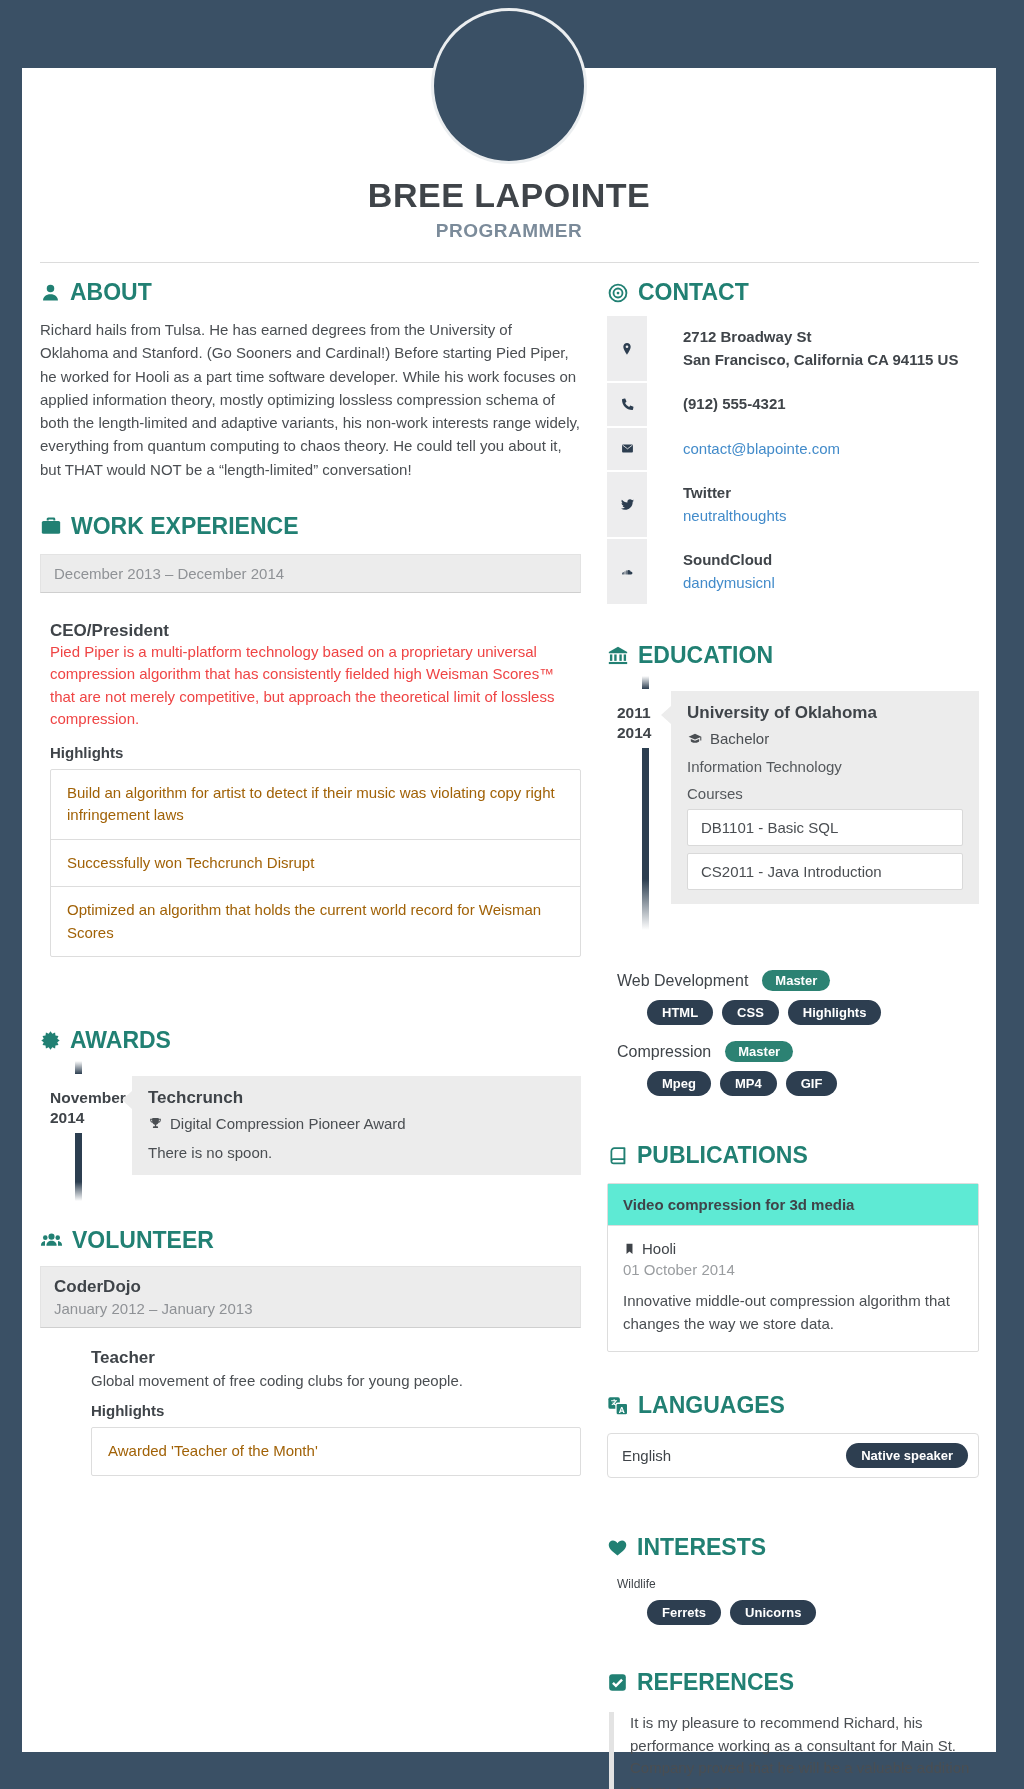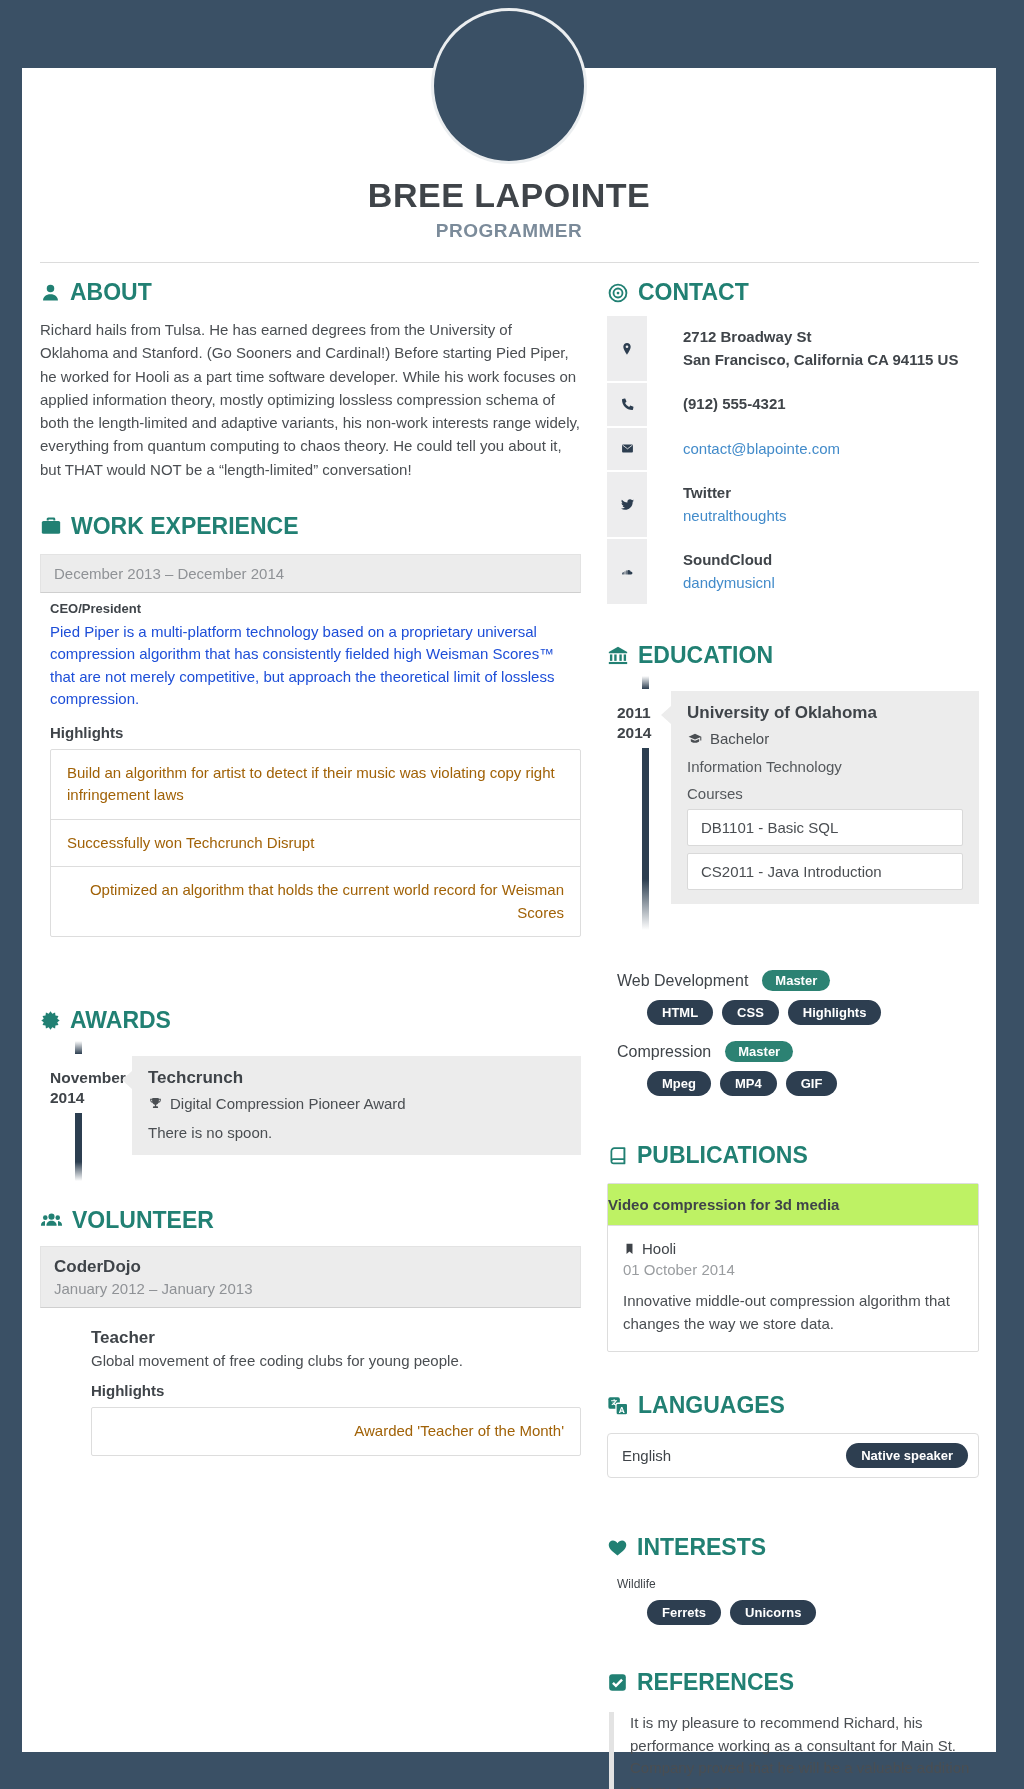--- a/index.html
+++ b/index.html
@@ -36,26 +36,26 @@
   .s-skills { margin-top:66px; }
   .s-publications { margin-top:46px; }
   .s-languages { margin-top:40px; }
   .s-interests { margin-top:56px; }
   .s-references { margin-top:44px; }
 
   .about-text { margin-top:12px; font-size:15px; line-height:1.55; color:#4a4e52; }
 
   .datebar { margin-top:14px; background:#ececec; border:1px solid #e3e3e3; border-bottom-color:#cfcfcf; padding:10px 13px; font-size:15px; color:#8f9296; }
   .job { margin-left:10px; }
-  .job-title { margin-top:8px; font-size:13px; font-weight:700; color:#3f4449; }
-  .job-desc { margin-top:5px; font-size:15px; line-height:1.5; color:#1d4ed8; }
+  .job-title { margin-top:28px; font-size:17px; font-weight:700; color:#3f4449; }
+  .job-desc { font-size:15px; line-height:1.5; color:#ef4444; }
   .hl-label { margin-top:13px; font-size:15px; font-weight:700; color:#3f4449; }
   .hl-list { margin-top:8px; border:1px solid #ddd; border-radius:2px; background:#fff; }
   .hl-item { padding:12px 16px; font-size:15px; line-height:1.5; color:#a16207; border-bottom:1px solid #ddd; }
-  .hl-item:last-child { border-bottom:none;text-align:right; }
+  .hl-item:last-child { border-bottom:none; }
 
   .tl-entry { display:flex; margin-top:22px; position:relative; }
   .tl-left { position:relative; flex-shrink:0; }
   .aw .tl-left { width:92px; }
   .edu .tl-left { width:64px; }
   .tl-left::before { content:""; position:absolute; left:35px; top:-15px; width:7px; height:13px;
     background:linear-gradient(to top,#2c3e50,rgba(44,62,80,0)); }
   .tl-left::after { content:""; position:absolute; left:35px; top:57px; bottom:-26px; width:7px;
     background:linear-gradient(to bottom,#2c3e50 72%,rgba(44,62,80,0)); }
   .tl-years { padding:12px 0 0 10px; font-size:15.5px; font-weight:700; color:#3f4449; line-height:1.3; }
@@ -75,21 +75,21 @@
   .c-ico { width:40px; background:#ededee; display:flex; align-items:center; justify-content:center; color:#2d3e50; flex-shrink:0; }
   .c-txt { padding:10px 0 10px 36px; font-size:15px; font-weight:700; color:#3f4449; line-height:1.5; }
   .link { color:#428bca; text-decoration:none; font-weight:400; cursor:pointer; }
 
   .skill-name-row { margin-top:16px; margin-left:10px; display:flex; align-items:center; font-size:16px; color:#3f4449; }
   .pill-teal { margin-left:14px; background:#2c8273; color:#fff; font-size:13px; font-weight:700; border-radius:11px; padding:3px 13px; }
   .pill-row { margin:9px 0 0 40px; display:flex; gap:9px; flex-wrap:wrap; }
   .pill-navy { background:#2d3e50; color:#fff; font-size:13px; font-weight:700; border-radius:13px; padding:5px 15px; }
 
   .pub-card { margin-top:14px; border:1px solid #ddd; border-radius:2px; }
-  .pub-head { background:#bef264; padding:12px 0; font-size:15px; font-weight:700; color:#3f4449; border-bottom:1px solid #ddd; }
+  .pub-head { background:#5eead4; padding:12px 15px; font-size:15px; font-weight:700; color:#3f4449; border-bottom:1px solid #ddd; }
   .pub-body { padding:14px 15px 16px; }
   .pub-publisher { display:flex; align-items:center; font-size:15px; color:#3f4449; }
   .pub-publisher .ico { display:inline-flex; margin-right:6px; color:#3f4449; }
   .pub-date { margin-top:4px; font-size:15px; color:#9a9da0; }
   .pub-summary { margin-top:12px; font-size:15px; line-height:1.5; color:#4a4e52; }
 
   .lang-row { margin-top:14px; border:1px solid #ddd; border-radius:4px; padding:9px 10px 9px 14px; display:flex; align-items:center; justify-content:space-between; font-size:15px; color:#3f4449; }
 
   .int-name { margin-top:16px; margin-left:10px; font-size:12px; color:#3f4449; }
 

